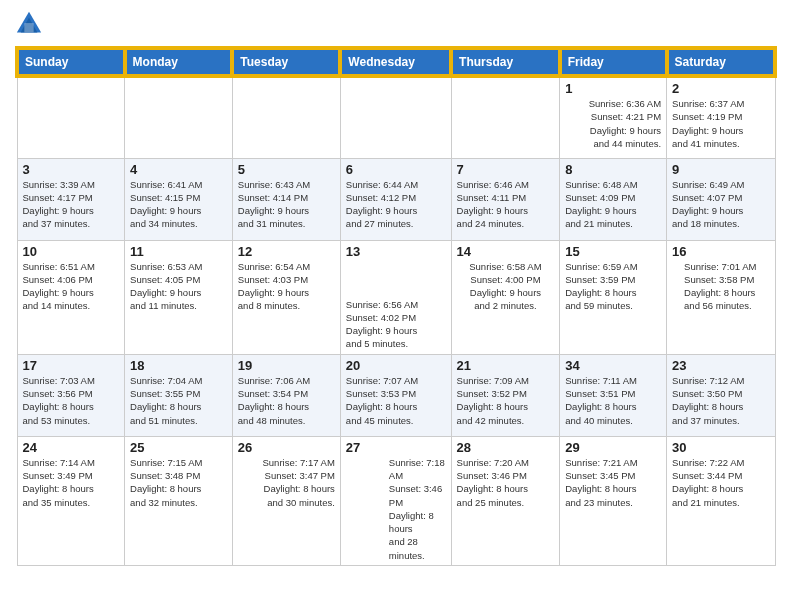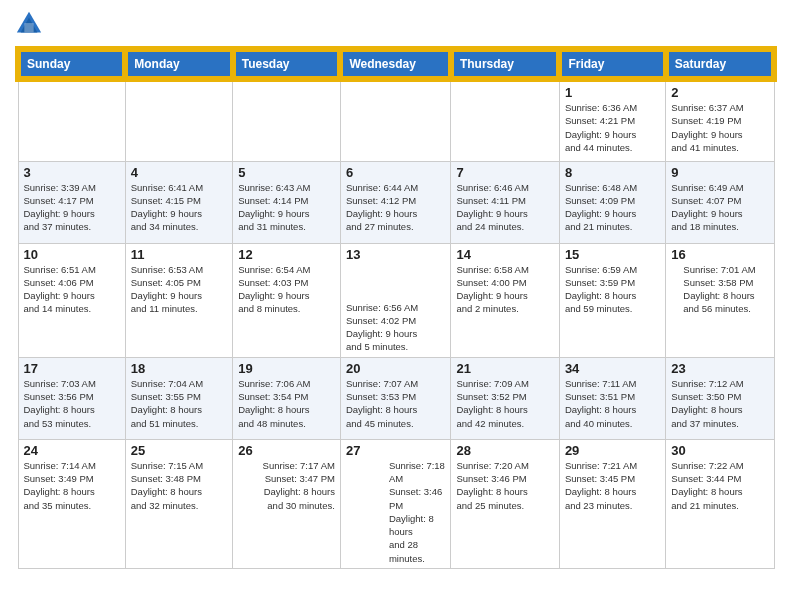--- a/index.html
+++ b/index.html
@@ -53,21 +53,21 @@
       width: 100%;
       border-collapse: collapse;
     }
     .calendar th {
       background: #2a72c3;
       color: #fff;
       text-align: left;
       padding: 5px 6px;
       font-size: 12px;
       font-weight: bold;
-      border: 6px solid #eab308;
+      border: 4px solid #eab308;
     }
     .calendar td {
       border: 1px solid #ccc;
       vertical-align: top;
       padding: 3px 5px;
       width: 113px;
       height: 82px;
       background: #fff;
     }
     .calendar tr:nth-child(even) td {
@@ -123,21 +123,21 @@
     </thead>
     <tbody id="calendar-body">
     <tr>
           <td class="empty"></td>
           <td class="empty"></td>
           <td class="empty"></td>
           <td class="empty"></td>
           <td class="empty"></td>
           <td>
             <span class="day-num">1</span>
-            <div class="day-info" style="white-space: pre-line;">Sunrise: 6:36 AM
+            <div class="day-info" style="white-space: pre-line; text-align: right;">Sunrise: 6:36 AM
 Sunset: 4:21 PM
 Daylight: 9 hours
 and 44 minutes.</div>
           </td>
           <td>
             <span class="day-num">2</span>
             <div class="day-info" style="white-space: pre-line;">Sunrise: 6:37 AM
 Sunset: 4:19 PM
 Daylight: 9 hours
 and 41 minutes.</div>
@@ -218,21 +218,21 @@
           </td>
           <td>
             <span class="day-num">13</span>
             <div class="day-info" style="white-space: pre-line; margin-top: 39px;">Sunrise: 6:56 AM
 Sunset: 4:02 PM
 Daylight: 9 hours
 and 5 minutes.</div>
           </td>
           <td>
             <span class="day-num">14</span>
-            <div class="day-info" style="white-space: pre-line;">Sunrise: 6:58 AM
+            <div class="day-info" style="white-space: pre-line; text-align: center;">Sunrise: 6:58 AM
 Sunset: 4:00 PM
 Daylight: 9 hours
 and 2 minutes.</div>
           </td>
           <td>
             <span class="day-num">15</span>
             <div class="day-info" style="white-space: pre-line;">Sunrise: 6:59 AM
 Sunset: 3:59 PM
 Daylight: 8 hours
 and 59 minutes.</div>

